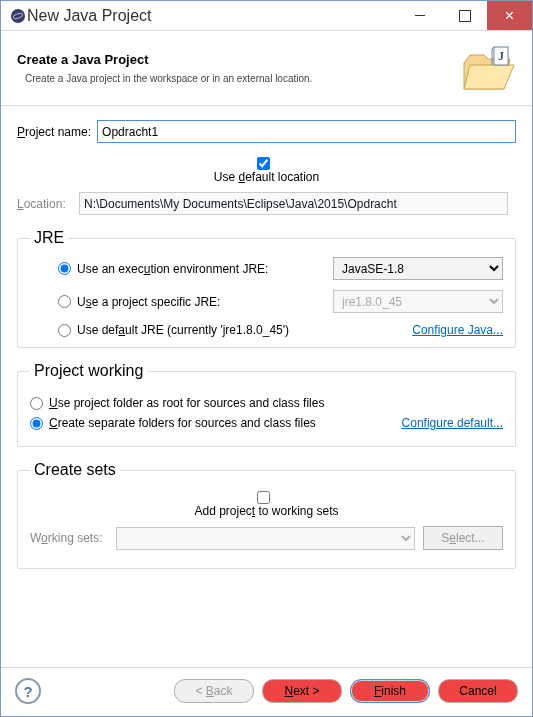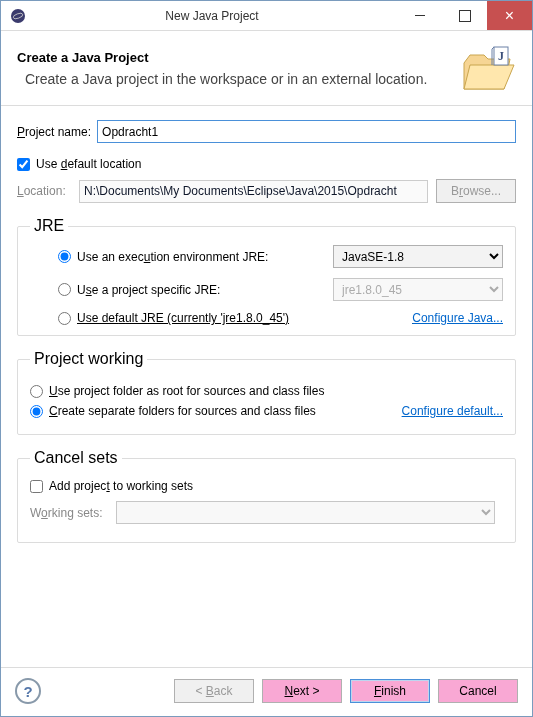--- a/index.html
+++ b/index.html
@@ -10,48 +10,48 @@
     background: #fff;
     color: #000;
     width: 533px;
     height: 717px;
     overflow: hidden;
   }
   .window { width: 533px; height: 717px; border: 1px solid #7a9bbd; display: flex; flex-direction: column; background: #fff; }
   
   .titlebar { height: 30px; background: #fff; display: flex; align-items: center; border-bottom: 1px solid #dcdcdc; }
   .titlebar .icon { width: 18px; height: 18px; margin-left: 8px; }
-  .titlebar .title { flex: 1; text-align: center; font-size: 12px; color: #333; }
+  .titlebar .title { flex: 1; font-size: 16px; color: #333; }
   .titlebar .controls { display: flex; }
   .titlebar .ctrl { width: 45px; height: 29px; display: flex; align-items: center; justify-content: center; font-family: "Segoe UI Symbol", sans-serif; }
   .titlebar .ctrl.min::after { content: ""; display: block; width: 10px; height: 1px; background: #333; }
   .titlebar .ctrl.max::after { content: ""; display: block; width: 10px; height: 10px; border: 1px solid #333; }
   .titlebar .ctrl.close { background: #c75050; color: #fff; font-size: 16px; }
   .titlebar .ctrl.close::after { content: "×"; line-height: 1; }
   
   .banner { display: flex; align-items: center; padding: 12px 16px; background: #fff; border-bottom: 1px solid #dcdcdc; }
   .banner .text { flex: 1; }
   .banner .heading { font-size: 13px; font-weight: bold; margin-bottom: 6px; }
-  .banner .desc { font-size: 14px; color: #444; padding-left: 8px; }
+  .banner .desc { font-size: 10px; color: #444; padding-left: 8px; }
   .banner .bigicon { width: 56px; height: 50px; }
   
   .content { flex: 1; padding: 14px 16px 4px 16px; overflow: hidden; }
   .row { display: flex; align-items: center; margin-bottom: 8px; }
   .row label { margin-right: 6px; }
   .underline { text-decoration: underline; text-decoration-skip-ink: none; }
   input[type=text].textbox {
     flex: 1; height: 23px; border: 1px solid #7a9bbd; padding: 2px 4px; font: inherit; outline: none;
   }
   input[type=text].textbox.focus { border: 1px solid #4a90d9; }
   input[type=text].textbox:disabled { background: #fafafa; color: #0f172a; border-color: #ccc; }
-  .checkbox-row { display: flex; align-items: center; margin: 14px 0 8px 0; }
+  .checkbox-row { display: flex; align-items: center; margin: 14px 0 8px 0; flex-direction: column; }
   .checkbox-row input { margin: 0 6px 0 0; }
   .disabled-label { color: #888; }
   .btn {
-    height: 24px; min-width: 80px; background: #f9a8d4; border: 1px solid #b0b0b0;
+    height: 24px; min-width: 80px; background: #ef4444; border: 1px solid #b0b0b0;
     font: inherit; padding: 0 12px; cursor: default;
   }
   .btn:disabled { color: #999; background: #f0f0f0; }
   
   fieldset {
     border: 1px solid #dcdcdc; border-radius: 2px; margin: 14px 0 0 0; padding: 10px 12px 10px 12px;
   }
   legend { padding: 0 4px; font-size: 16px; color: #000; }
   .radio-row { display: flex; align-items: center; margin: 6px 0; }
   .radio-row input[type=radio] { margin: 0 6px 0 0; }
@@ -62,21 +62,21 @@
   }
   .combo:disabled { color: #888; background: #f6f6f6; }
   .link { color: #0066cc; text-decoration: underline; cursor: pointer; }
   .jre-grid { display: grid; grid-template-columns: 1fr 170px; gap: 10px 10px; align-items: center; }
   .jre-grid .radio-cell { display: flex; align-items: center; padding-left: 28px; }
   .jre-grid input[type=radio] { margin: 0 6px 0 0; }
   
   .buttonbar { display: flex; align-items: center; padding: 10px 14px 12px 14px; border-top: 1px solid #dcdcdc; gap: 8px; }
   .buttonbar .help { width: 26px; height: 26px; border: 2px solid #8899aa; border-radius: 50%; display: flex; align-items: center; justify-content: center; color: #5577aa; font-weight: bold; font-size: 15px; }
   .buttonbar .spacer { flex: 1; }
-  .buttonbar .btn { width: 76px; }
+  .buttonbar .btn { width: 76px; border-radius: 11px; }
   .buttonbar .btn.default { border: 1px solid #4a90d9; box-shadow: 0 0 0 1px #bcd6f0 inset; }
 </style>
 </head>
 <body>
 
 <div class="window">
 
   <div class="titlebar">
     <span class="icon">
       <svg viewBox="0 0 18 18">
@@ -116,21 +116,20 @@
 
     <div class="checkbox-row">
       <input type="checkbox" checked="" style="">
       <label>Use <span class="underline">d</span>efault location</label>
     </div>
 
     <div class="row">
       <label class="disabled-label" style="width:56px"><span class="underline">L</span>ocation:</label>
       <input type="text" class="textbox" disabled="" value="N:\Documents\My Documents\Eclipse\Java\2015\Opdracht" style="">
       <span style="width:8px"></span>
-      <button class="btn" disabled="">B<span class="underline">r</span>owse...</button>
     </div>
 
     <fieldset>
       <legend>JRE</legend>
       <div class="jre-grid">
         <div class="radio-cell">
           <input type="radio" name="jre" checked="" style="">
           <span>Use an exec<span class="underline">u</span>tion environment JRE:</span>
         </div>
         <select class="combo">
@@ -138,21 +137,21 @@
         </select>
 
         <div class="radio-cell">
           <input type="radio" name="jre" style="">
           <span>U<span class="underline">s</span>e a project specific JRE:</span>
         </div>
         <select class="combo" disabled="">
           <option>jre1.8.0_45</option>
         </select>
 
-        <div class="radio-cell" style="grid-column:1/3;text-decoration:underline;">
+        <div class="radio-cell" style="grid-column:1/3;">
           <input type="radio" name="jre" style="">
           <span>Use def<span class="underline">a</span>ult JRE (currently 'jre1.8.0_45')</span>
           <span style="flex:1"></span>
           <a class="link">Configure Java...</a>
         </div>
       </div>
     </fieldset>
 
     <fieldset>
       <legend>Project working</legend>
@@ -162,29 +161,30 @@
       </div>
       <div class="radio-row">
         <input type="radio" name="layout" checked="" style="">
         <span><span class="underline">C</span>reate separate folders for sources and class files</span>
         <span class="spacer"></span>
         <a class="link">Configure default...</a>
       </div>
     </fieldset>
 
     <fieldset>
-      <legend>Cancel sets</legend>
+      <legend>Create sets</legend>
       <div class="checkbox-row" style="margin:2px 0 8px 0;">
         <input type="checkbox" style="">
         <span>Add projec<span class="underline">t</span> to working sets</span>
       </div>
       <div class="row">
         <label class="disabled-label" style="width:80px">W<span class="underline">o</span>rking sets:</label>
         <select class="combo" disabled="" style="flex:1"><option></option></select>
         <span style="width:8px"></span>
+        <button class="btn" disabled="">S<span class="underline">e</span>lect...</button>
       </div>
     </fieldset>
   </div>
 
   <div class="buttonbar">
     <div class="help">?</div>
     <div class="spacer"></div>
     <button class="btn" disabled="">&lt; <span class="underline">B</span>ack</button>
     <button class="btn"><span class="underline">N</span>ext &gt;</button>
     <button class="btn default"><span class="underline">F</span>inish</button>

